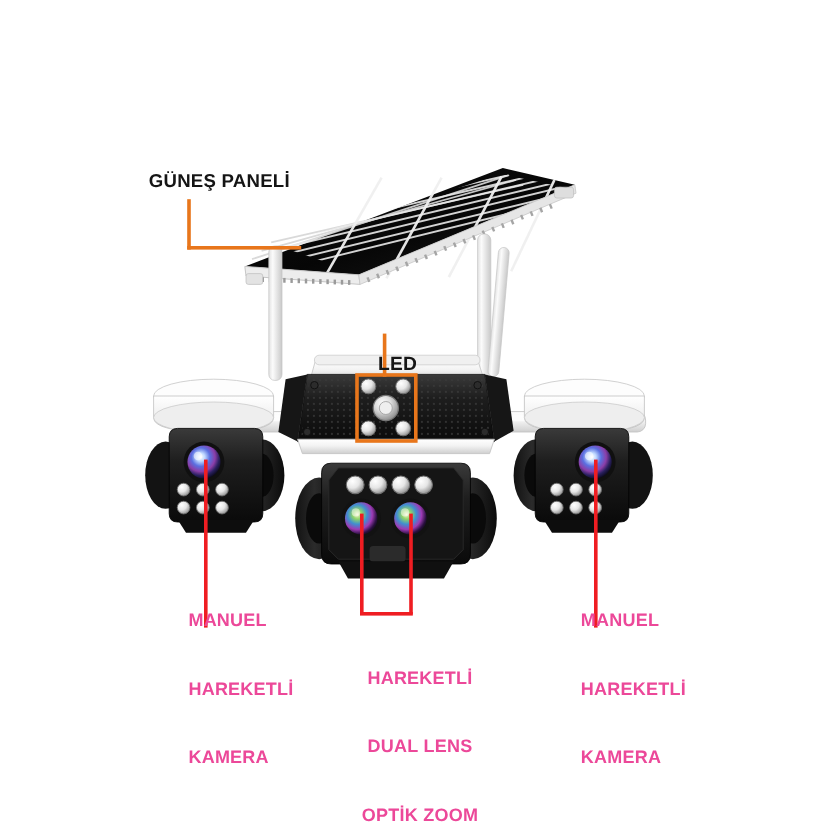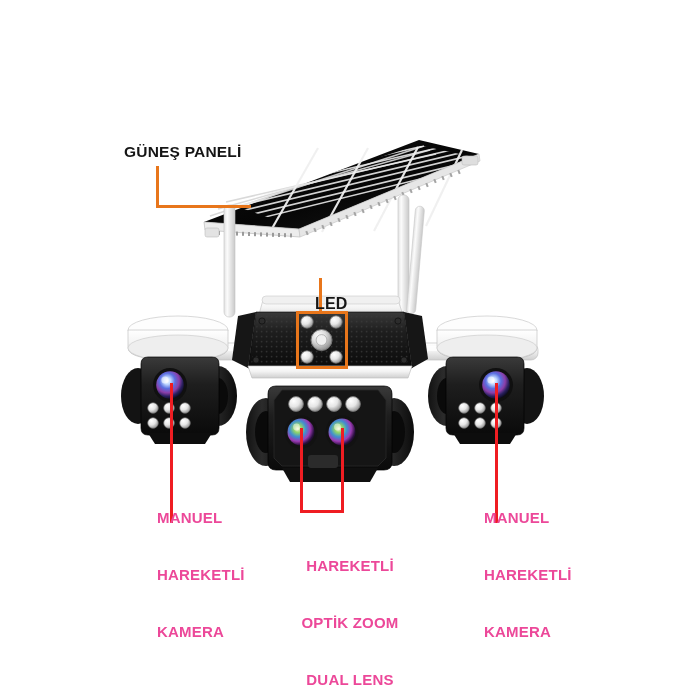--- a/index.html
+++ b/index.html
@@ -344,19 +344,19 @@
   </div>
 
   <div class="lbl lbl-blue" id="label-right">
     <div>MANUEL</div>
     <div>HAREKETLİ</div>
     <div>KAMERA</div>
   </div>
 
   <div class="lbl lbl-blue" id="label-center">
     <div>HAREKETLİ</div>
+    <div>DUAL LENS</div>
     <div>OPTİK ZOOM</div>
-    <div>DUAL LENS</div>
     
     
   </div>
 
 </div>
 
 </body></html>

